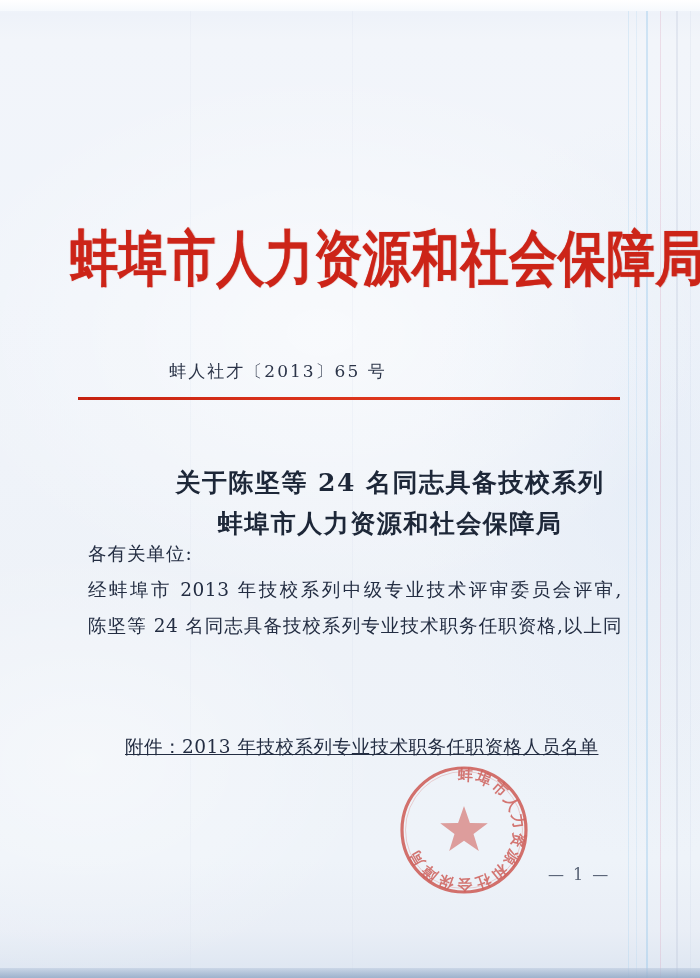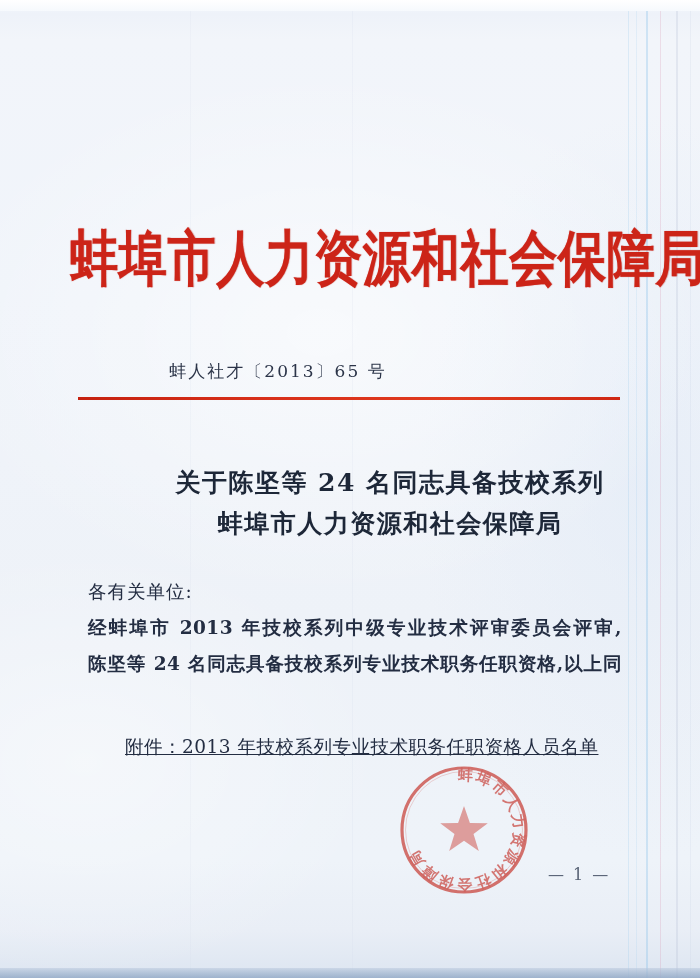--- a/index.html
+++ b/index.html
@@ -135,36 +135,35 @@
     line-height: 41px;
     letter-spacing: 1.5px;
     color: #1d2738;
     white-space: nowrap;
   }
 
   
   .body-block {
     position: absolute;
     left: 88px;
-    top: 574px;
+    top: 536px;
     width: 534px;
   }
   .body-line {
     font-size: 18.5px;
     line-height: 36px;
     letter-spacing: 0.5px;
     color: #232d42;
     white-space: nowrap;
   }
   .body-line.salutation { letter-spacing: 1px; }
   .body-line.justify {
     white-space: normal;
     text-align: justify;
     text-align-last: justify;
-    font-weight: bold;
   }
   .attachment-line {
     position: absolute;
     left: 125px;
     top: 731px;
     font-size: 18.5px;
     line-height: 32px;
     letter-spacing: 0.5px;
     color: #232d42;
     white-space: nowrap;

